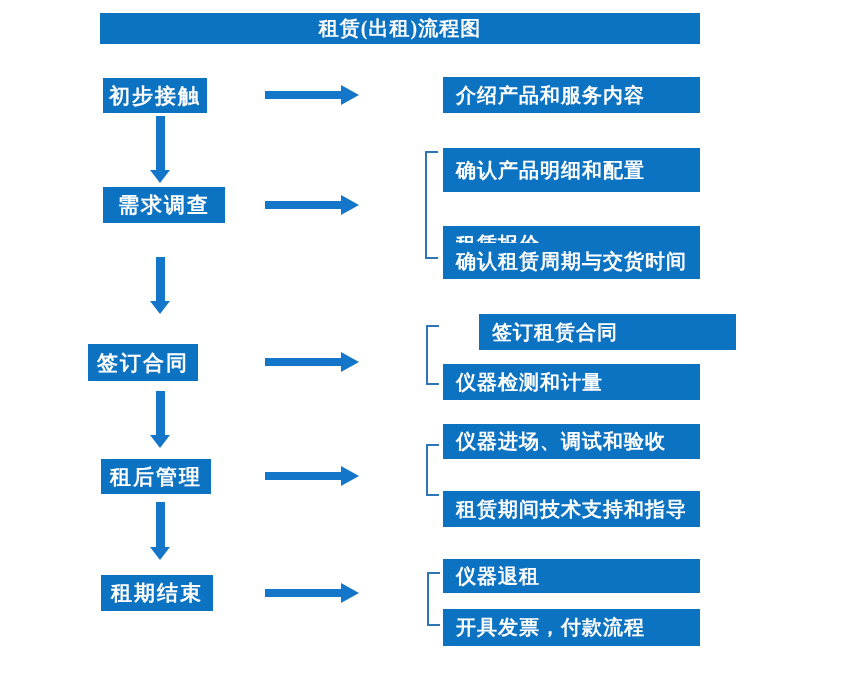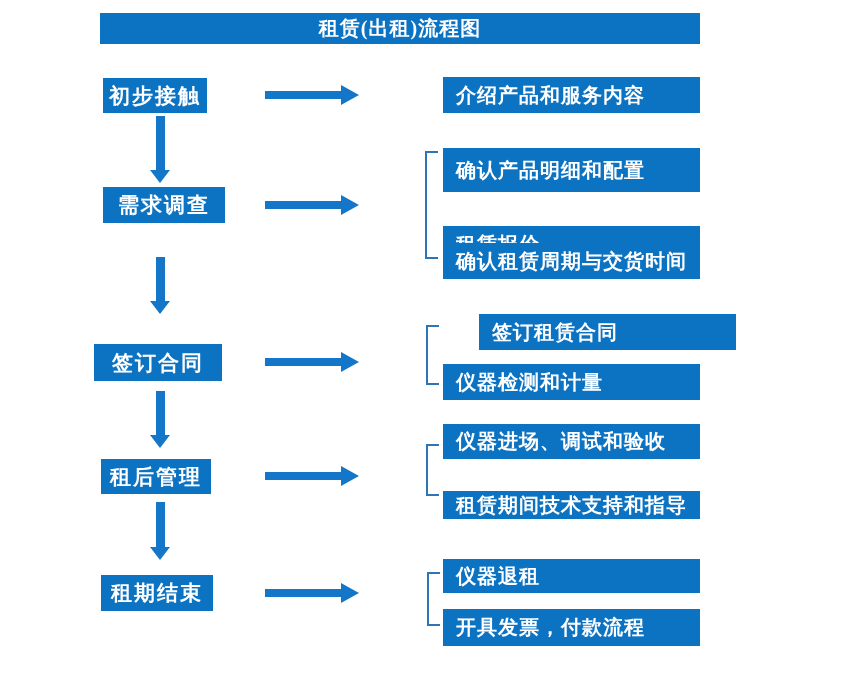--- a/index.html
+++ b/index.html
@@ -98,21 +98,21 @@
 </style>
 </head>
 <body>
 
 <div class="canvas">
 
   <div class="title-bar">租赁(出租)流程图</div>
 
   <div class="step-box" style="left:103px; top:78px;  width:104px; height:35px;">初步接触</div>
   <div class="step-box" style="left:103px; top:187px; width:122px; height:36px;">需求调查</div>
-  <div class="step-box" style="left:94px; top:344px; width:128px; height:37px;">签订合同</div>
+  <div class="step-box" style="left:88px; top:344px; width:110px; height:37px;">签订合同</div>
   <div class="step-box" style="left:101px; top:459px; width:110px; height:35px;">租后管理</div>
   <div class="step-box" style="left:101px; top:575px; width:112px; height:36px;">租期结束</div>
 
   <div class="v-arrow-shaft" style="top:116px; height:54px;"></div>
   <div class="v-arrow-head" style="top:170px;"></div>
 
   <div class="v-arrow-shaft" style="top:257px; height:44px;"></div>
   <div class="v-arrow-head" style="top:301px;"></div>
 
   <div class="v-arrow-shaft" style="top:391px; height:44px;"></div>
@@ -144,18 +144,18 @@
   <div class="output-box" style="top:77px;  height:36px;">介绍产品和服务内容</div>
 
   <div class="output-box" style="top:148px; height:44px;">确认产品明细和配置</div>
   <div class="output-box" style="top:186px; height:37px;margin-top:40px;">租赁报价</div>
   <div class="output-box" style="top:243px; height:36px;">确认租赁周期与交货时间</div>
 
   <div class="output-box" style="top:314px; height:36px;margin-left:36px;">签订租赁合同</div>
   <div class="output-box" style="top:364px; height:36px;">仪器检测和计量</div>
 
   <div class="output-box" style="top:424px; height:35px;">仪器进场、调试和验收</div>
-  <div class="output-box" style="top:491px; height:28px;">租赁期间技术支持和指导</div>
+  <div class="output-box" style="top:491px; height:36px;">租赁期间技术支持和指导</div>
 
   <div class="output-box" style="top:609px; height:37px;">开具发票，付款流程</div>
   <div class="output-box" style="top:559px; height:34px;">仪器退租</div>
 
 </div>
 
 </body></html>

